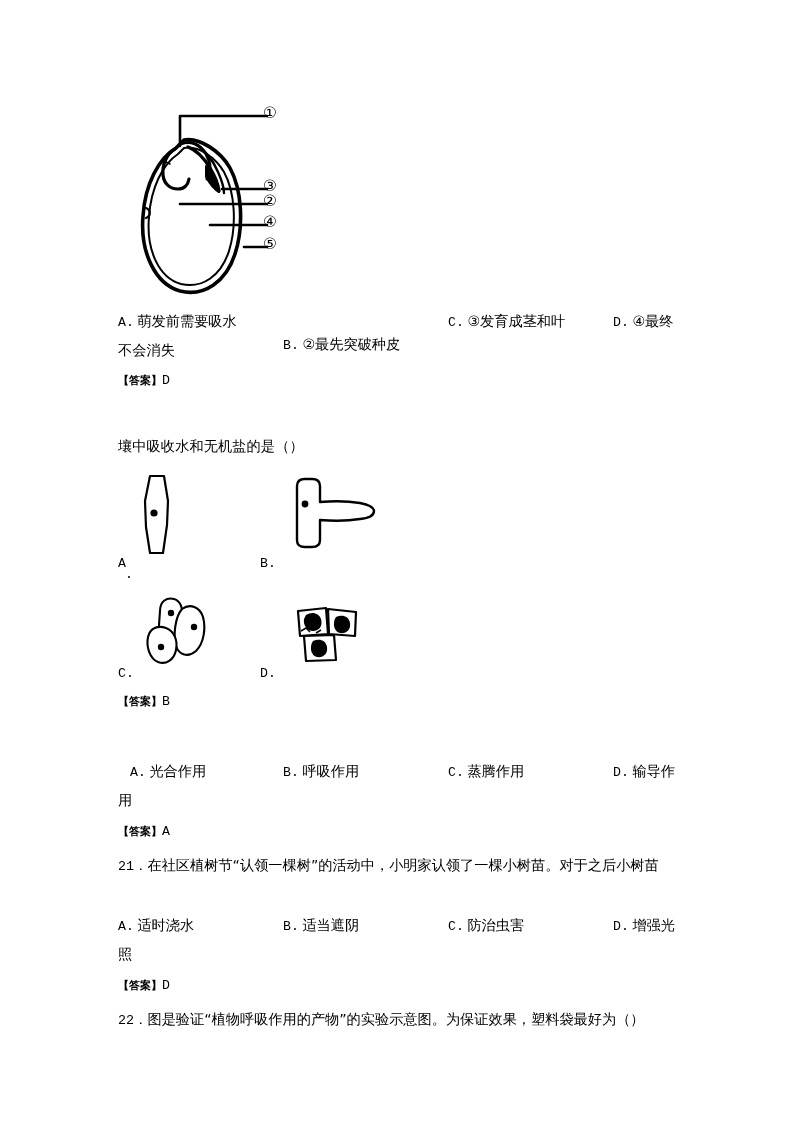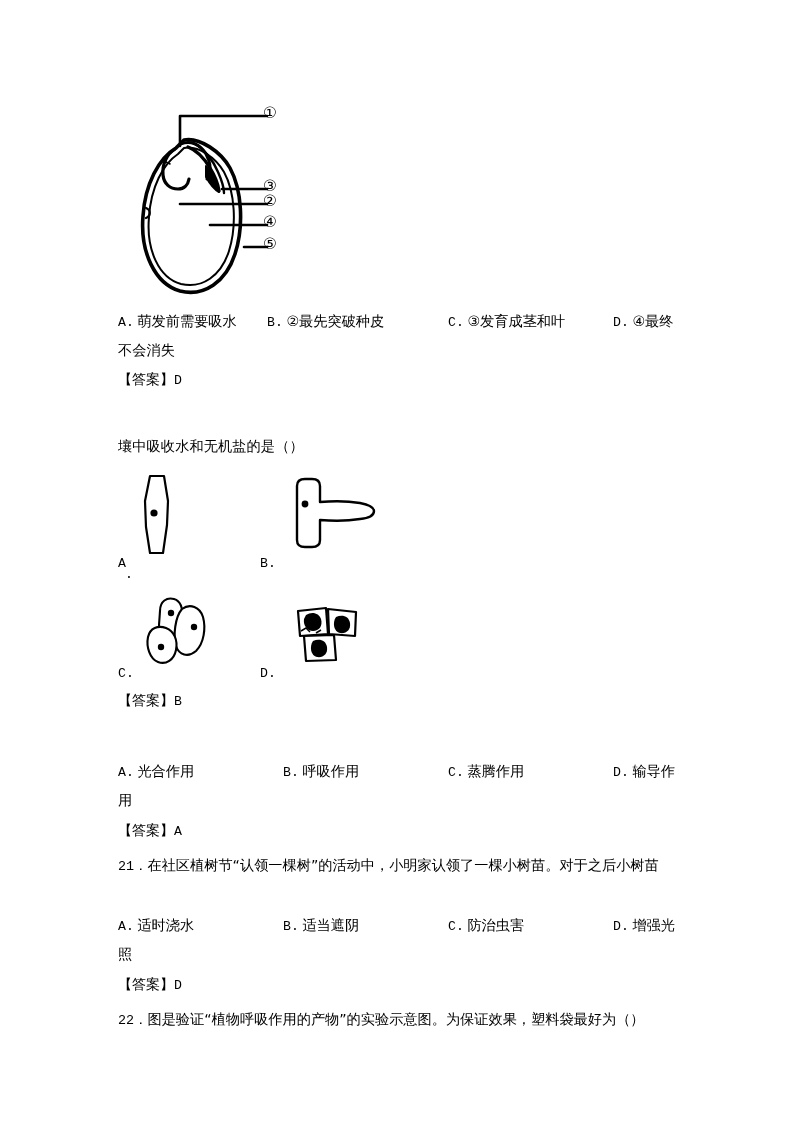--- a/index.html
+++ b/index.html
@@ -53,21 +53,22 @@
     font-family: "DejaVu Sans", "Liberation Sans", sans-serif;
     font-size: 14.2px;
   }
 
   .ans {
     position: absolute;
     white-space: nowrap;
   }
   .ans .brk {
     font-family: "DejaVu Sans", "Liberation Sans", sans-serif;
-    font-size: 14px;
+    font-size: 11px;
+    font-weight: bold;
   }
   .ans .val {
     font-family: "Liberation Mono", "DejaVu Sans Mono", monospace;
     font-size: 13.2px;
   }
 
   .stem {
     position: absolute;
     white-space: nowrap;
   }
@@ -146,21 +147,21 @@
   <div class="line" style="left:263px; top:177px; font-family:'DejaVu Sans',sans-serif; font-size:15.5px;">③</div>
   <div class="line" style="left:263px; top:192px; font-family:'DejaVu Sans',sans-serif; font-size:15.5px;">②</div>
   <div class="line" style="left:263px; top:213px; font-family:'DejaVu Sans',sans-serif; font-size:15.5px;">④</div>
   <div class="line" style="left:263px; top:235px; font-family:'DejaVu Sans',sans-serif; font-size:15.5px;">⑤</div>
 
   <div class="optrow" style="top:312px;">
     <div class="opt" style="left:118px;">
       <span class="mk">A.</span>
       <span class="tx">萌发前需要吸水</span>
     </div>
-    <div class="opt" style="left:267px;">
+    <div class="opt" style="left:283px;margin-top:23px;">
       <span class="mk">B.</span>
       <span class="tx">②最先突破种皮</span>
     </div>
     <div class="opt" style="left:448px;">
       <span class="mk">C.</span>
       <span class="tx">③发育成茎和叶</span>
     </div>
     <div class="opt" style="left:613px;">
       <span class="mk">D.</span>
       <span class="tx">④最终</span>
@@ -230,21 +231,21 @@
     </svg>
   </div>
   <div class="celllabel" style="left:260px; top:666px;">D.</div>
 
   <div class="ans" style="left:118px; top:691px;">
     <span class="brk">【答案】</span><span class="val">B</span>
   </div>
 
 
   <div class="optrow" style="top:762px;">
-    <div class="opt" style="left:118px;">
+    <div class="opt" style="left:130px;">
       <span class="mk">A.</span>
       <span class="tx">光合作用</span>
     </div>
     <div class="opt" style="left:283px;">
       <span class="mk">B.</span>
       <span class="tx">呼吸作用</span>
     </div>
     <div class="opt" style="left:448px;">
       <span class="mk">C.</span>
       <span class="tx">蒸腾作用</span>

